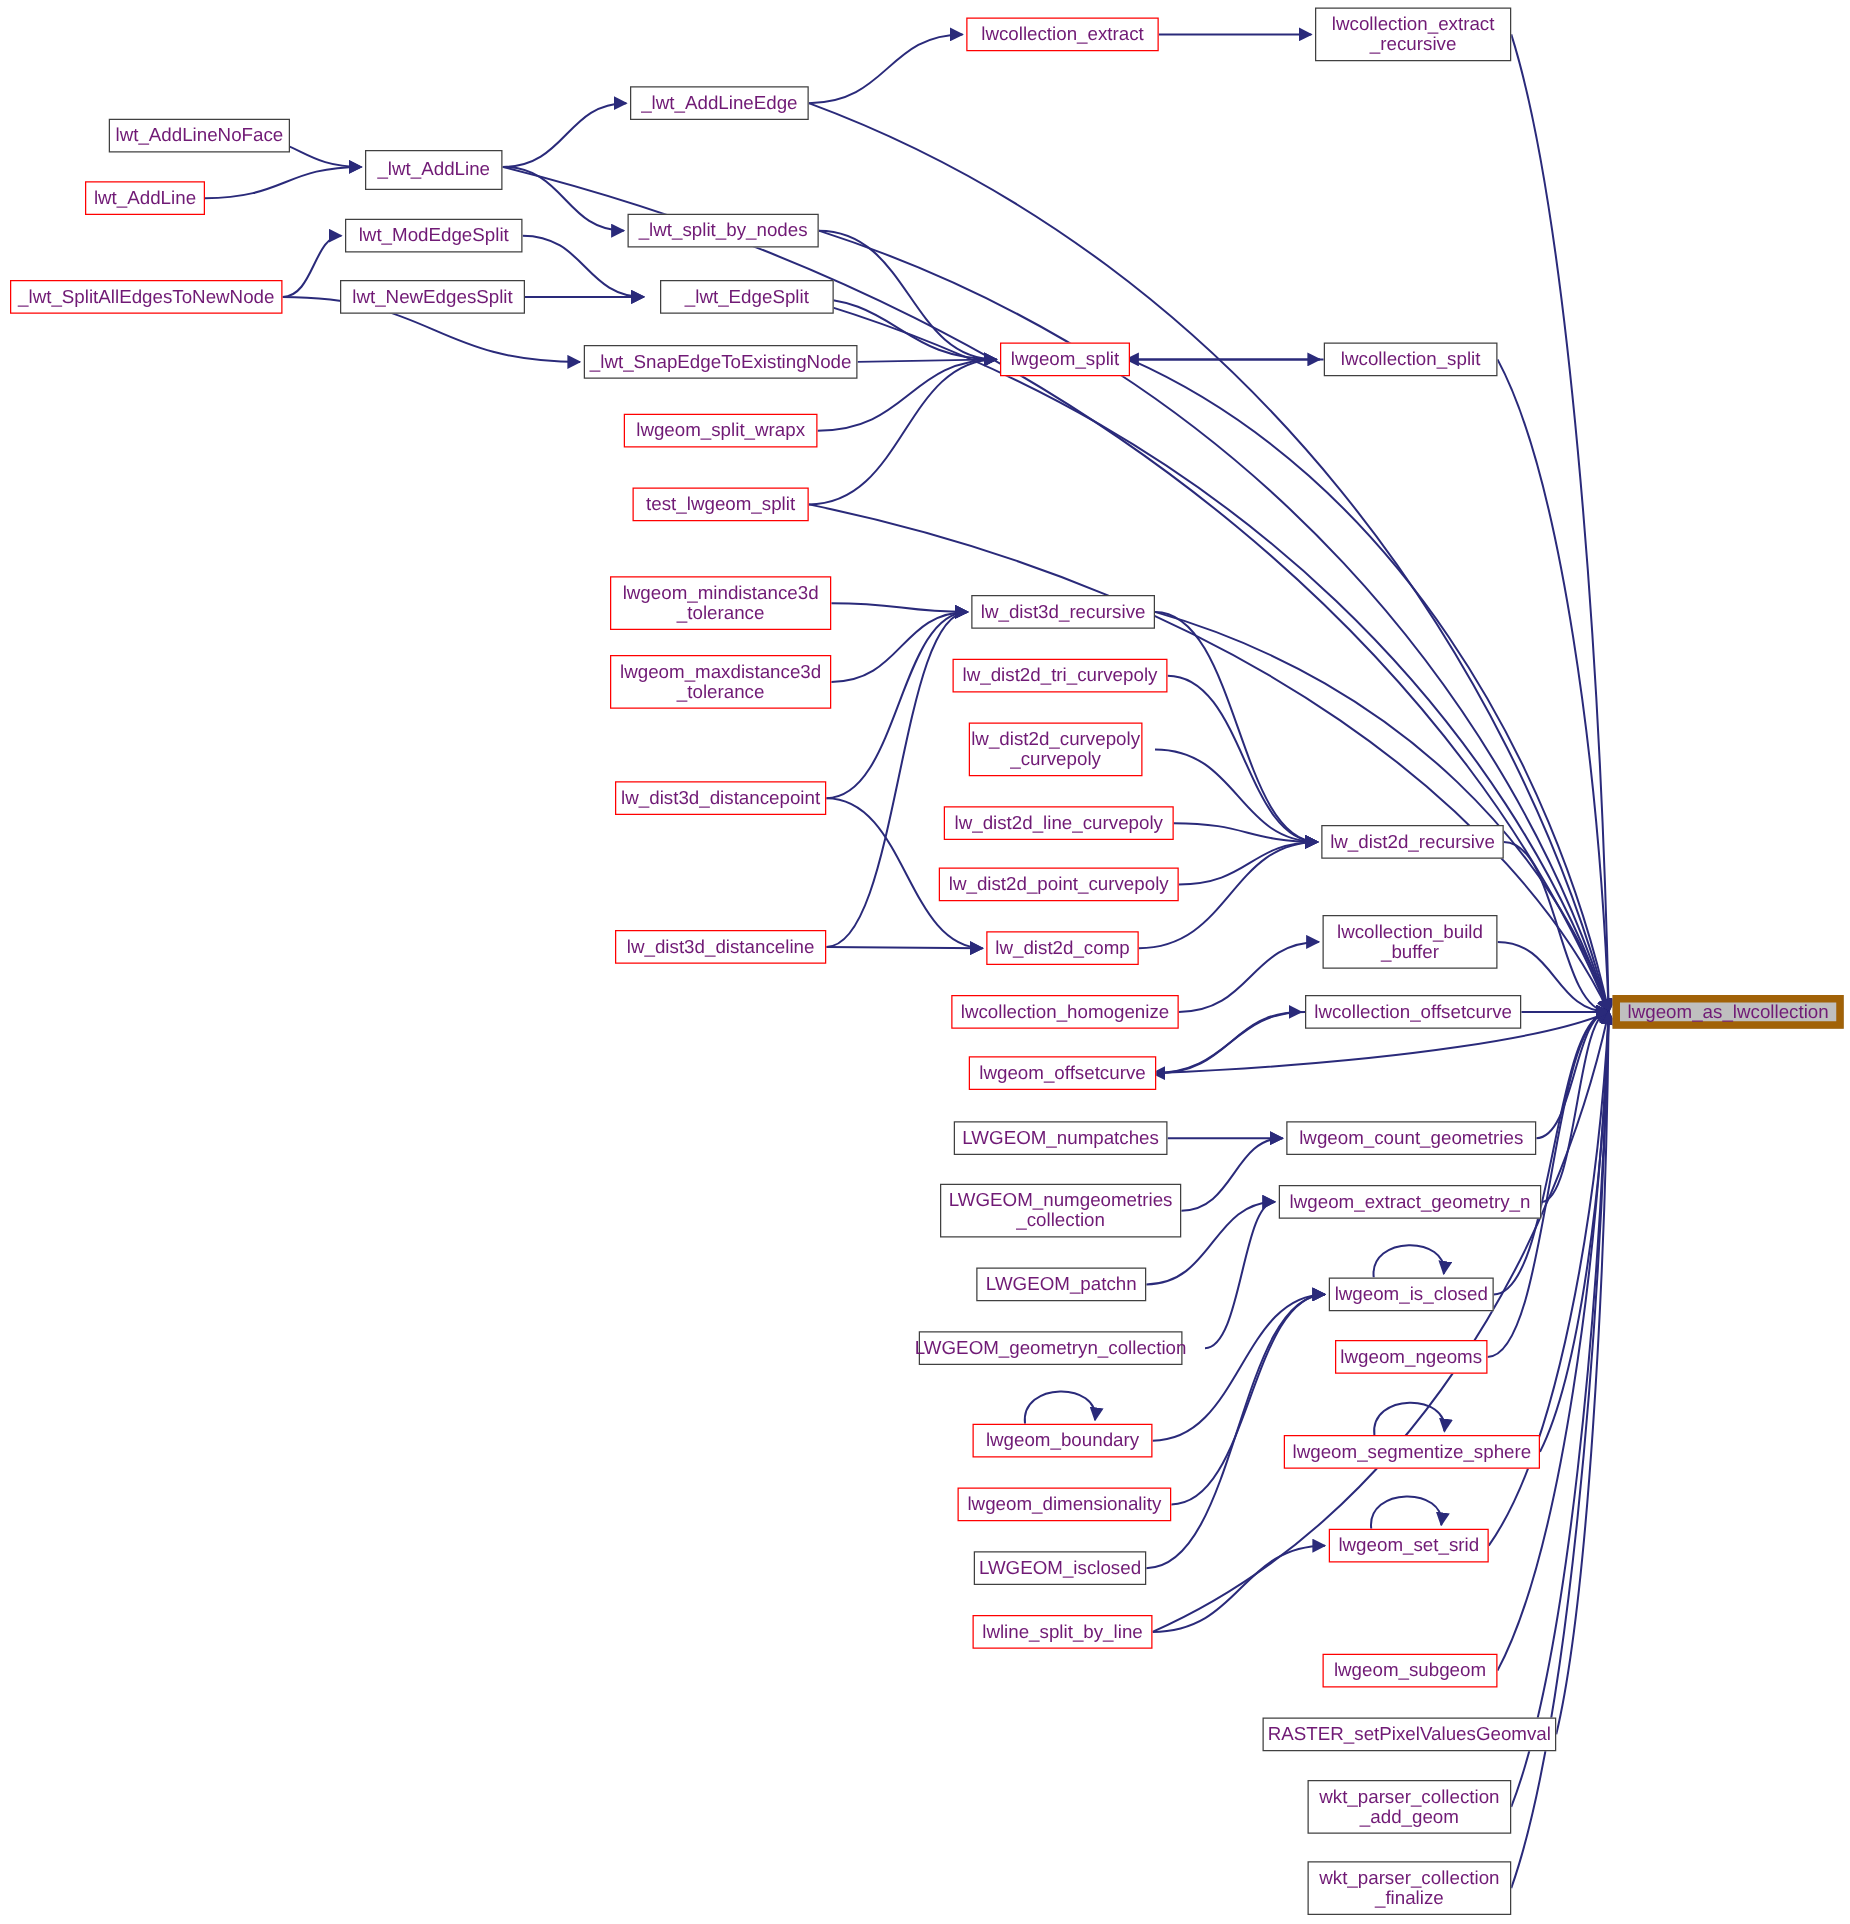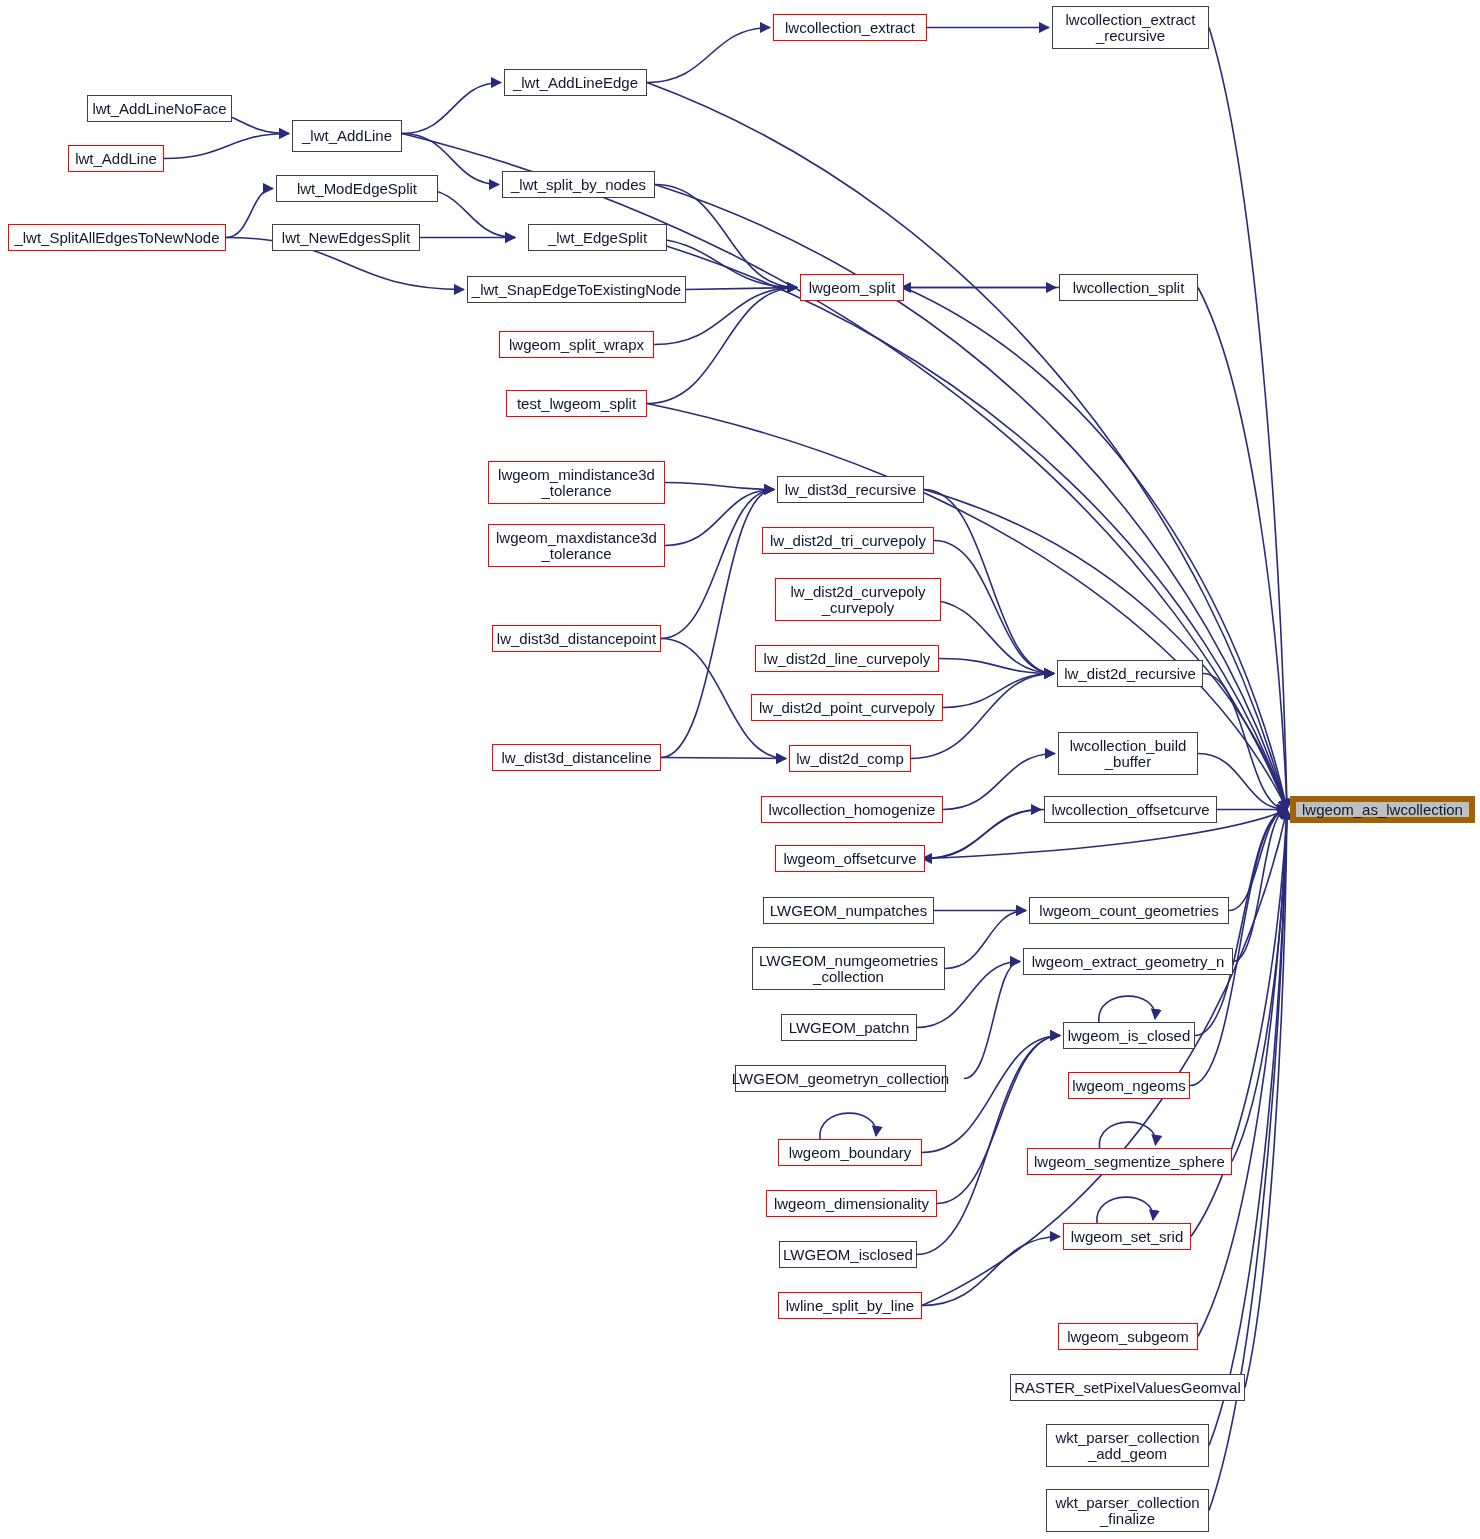--- a/index.html
+++ b/index.html
@@ -13,21 +13,21 @@
   svg#edges{position:absolute;left:0;top:0;width:1480px;height:1539px;}
   .node{
     position:absolute;
     box-sizing:border-box;
     display:flex;
     align-items:center;
     justify-content:center;
     text-align:center;
     background:#ffffff;
     border:1px solid #404040;
-    color:#0f172a;
+    color:#701a75;
     font-size:15px;
     line-height:1.05;
     white-space:pre-line;
     z-index:5;
   }
   .node.red{border:1px solid #ff0000;}
   .node.hl{background:#bfbfbf;border:6px solid #a16207;}
 </style>
 </head>
 <body>
@@ -108,42 +108,42 @@
         <path d="M 1245 1387.5 C 1269.75 1283.46, 1284.6 1029.1399999999999, 1287 809.5" marker-end="url(#arrow)"></path>
         <path d="M 1209 1445.5 C 1253.55 1331.02, 1280.28 1051.18, 1287 809.5" marker-end="url(#arrow)"></path>
         <path d="M 1209 1510.5 C 1253.55 1384.32, 1280.28 1075.88, 1287 809.5" marker-end="url(#arrow)"></path>
       </g>
   </svg>
   <div id="node-layer">
       <div class="node" style="left: 43px; top: 95px; width: 145px; height: 27px; margin-left: 44px;">lwt_AddLineNoFace</div>
       <div class="node red" style="left: 68px; top: 145px; width: 96px; height: 27px;">lwt_AddLine</div>
       <div class="node red" style="left: 8px; top: 224px; width: 218px; height: 27px;">_lwt_SplitAllEdgesToNewNode</div>
       <div class="node" style="left: 292px; top: 120px; width: 110px; height: 32px;">_lwt_AddLine</div>
-      <div class="node" style="left: 276px; top: 175px; width: 162px; height: 27px;">lwt_ModEdgeSplit</div>
+      <div class="node" style="left: 276px; top: 175px; width: 142px; height: 27px;">lwt_ModEdgeSplit</div>
       <div class="node" style="left: 272px; top: 224px; width: 148px; height: 27px;">lwt_NewEdgesSplit</div>
       <div class="node" style="left: 504px; top: 69px; width: 143px; height: 27px;">_lwt_AddLineEdge</div>
       <div class="node" style="left: 502px; top: 171px; width: 153px; height: 27px;">_lwt_split_by_nodes</div>
       <div class="node" style="left: 528px; top: 224px; width: 139px; height: 27px;">_lwt_EdgeSplit</div>
       <div class="node" style="left: 467px; top: 276px; width: 219px; height: 27px;">_lwt_SnapEdgeToExistingNode</div>
       <div class="node red" style="left: 499px; top: 331px; width: 155px; height: 27px;">lwgeom_split_wrapx</div>
       <div class="node red" style="left: 506px; top: 390px; width: 141px; height: 27px;">test_lwgeom_split</div>
       <div class="node red" style="left: 773px; top: 14px; width: 154px; height: 27px;">lwcollection_extract</div>
       <div class="node" style="left: 1052px; top: 6px; width: 157px; height: 43px;">lwcollection_extract
 _recursive</div>
       <div class="node red" style="left: 800px; top: 274px; width: 104px; height: 27px;">lwgeom_split</div>
       <div class="node" style="left: 1059px; top: 274px; width: 139px; height: 27px;">lwcollection_split</div>
       <div class="node red" style="left: 488px; top: 461px; width: 177px; height: 43px;">lwgeom_mindistance3d
 _tolerance</div>
       <div class="node red" style="left: 488px; top: 524px; width: 177px; height: 43px;">lwgeom_maxdistance3d
 _tolerance</div>
       <div class="node red" style="left: 492px; top: 625px; width: 169px; height: 27px;">lw_dist3d_distancepoint</div>
       <div class="node red" style="left: 492px; top: 744px; width: 169px; height: 27px;">lw_dist3d_distanceline</div>
       <div class="node" style="left: 777px; top: 476px; width: 147px; height: 27px;">lw_dist3d_recursive</div>
       <div class="node red" style="left: 762px; top: 527px; width: 172px; height: 27px;">lw_dist2d_tri_curvepoly</div>
-      <div class="node red" style="left: 775px; top: 578px; width: 166px; height: 43px;">lw_dist2d_curvepoly
+      <div class="node red" style="left: 775px; top: 578px; width: 139px; height: 43px;">lw_dist2d_curvepoly
 _curvepoly</div>
       <div class="node red" style="left: 755px; top: 645px; width: 184px; height: 27px;">lw_dist2d_line_curvepoly</div>
       <div class="node red" style="left: 751px; top: 694px; width: 192px; height: 27px;">lw_dist2d_point_curvepoly</div>
       <div class="node red" style="left: 789px; top: 745px; width: 122px; height: 27px;">lw_dist2d_comp</div>
       <div class="node" style="left: 1057px; top: 660px; width: 146px; height: 27px;">lw_dist2d_recursive</div>
       <div class="node" style="left: 1058px; top: 732px; width: 140px; height: 43px;">lwcollection_build
 _buffer</div>
       <div class="node red" style="left: 761px; top: 796px; width: 182px; height: 27px;">lwcollection_homogenize</div>
       <div class="node" style="left: 1044px; top: 796px; width: 173px; height: 27px;">lwcollection_offsetcurve</div>
       <div class="node red" style="left: 775px; top: 845px; width: 150px; height: 27px;">lwgeom_offsetcurve</div>

